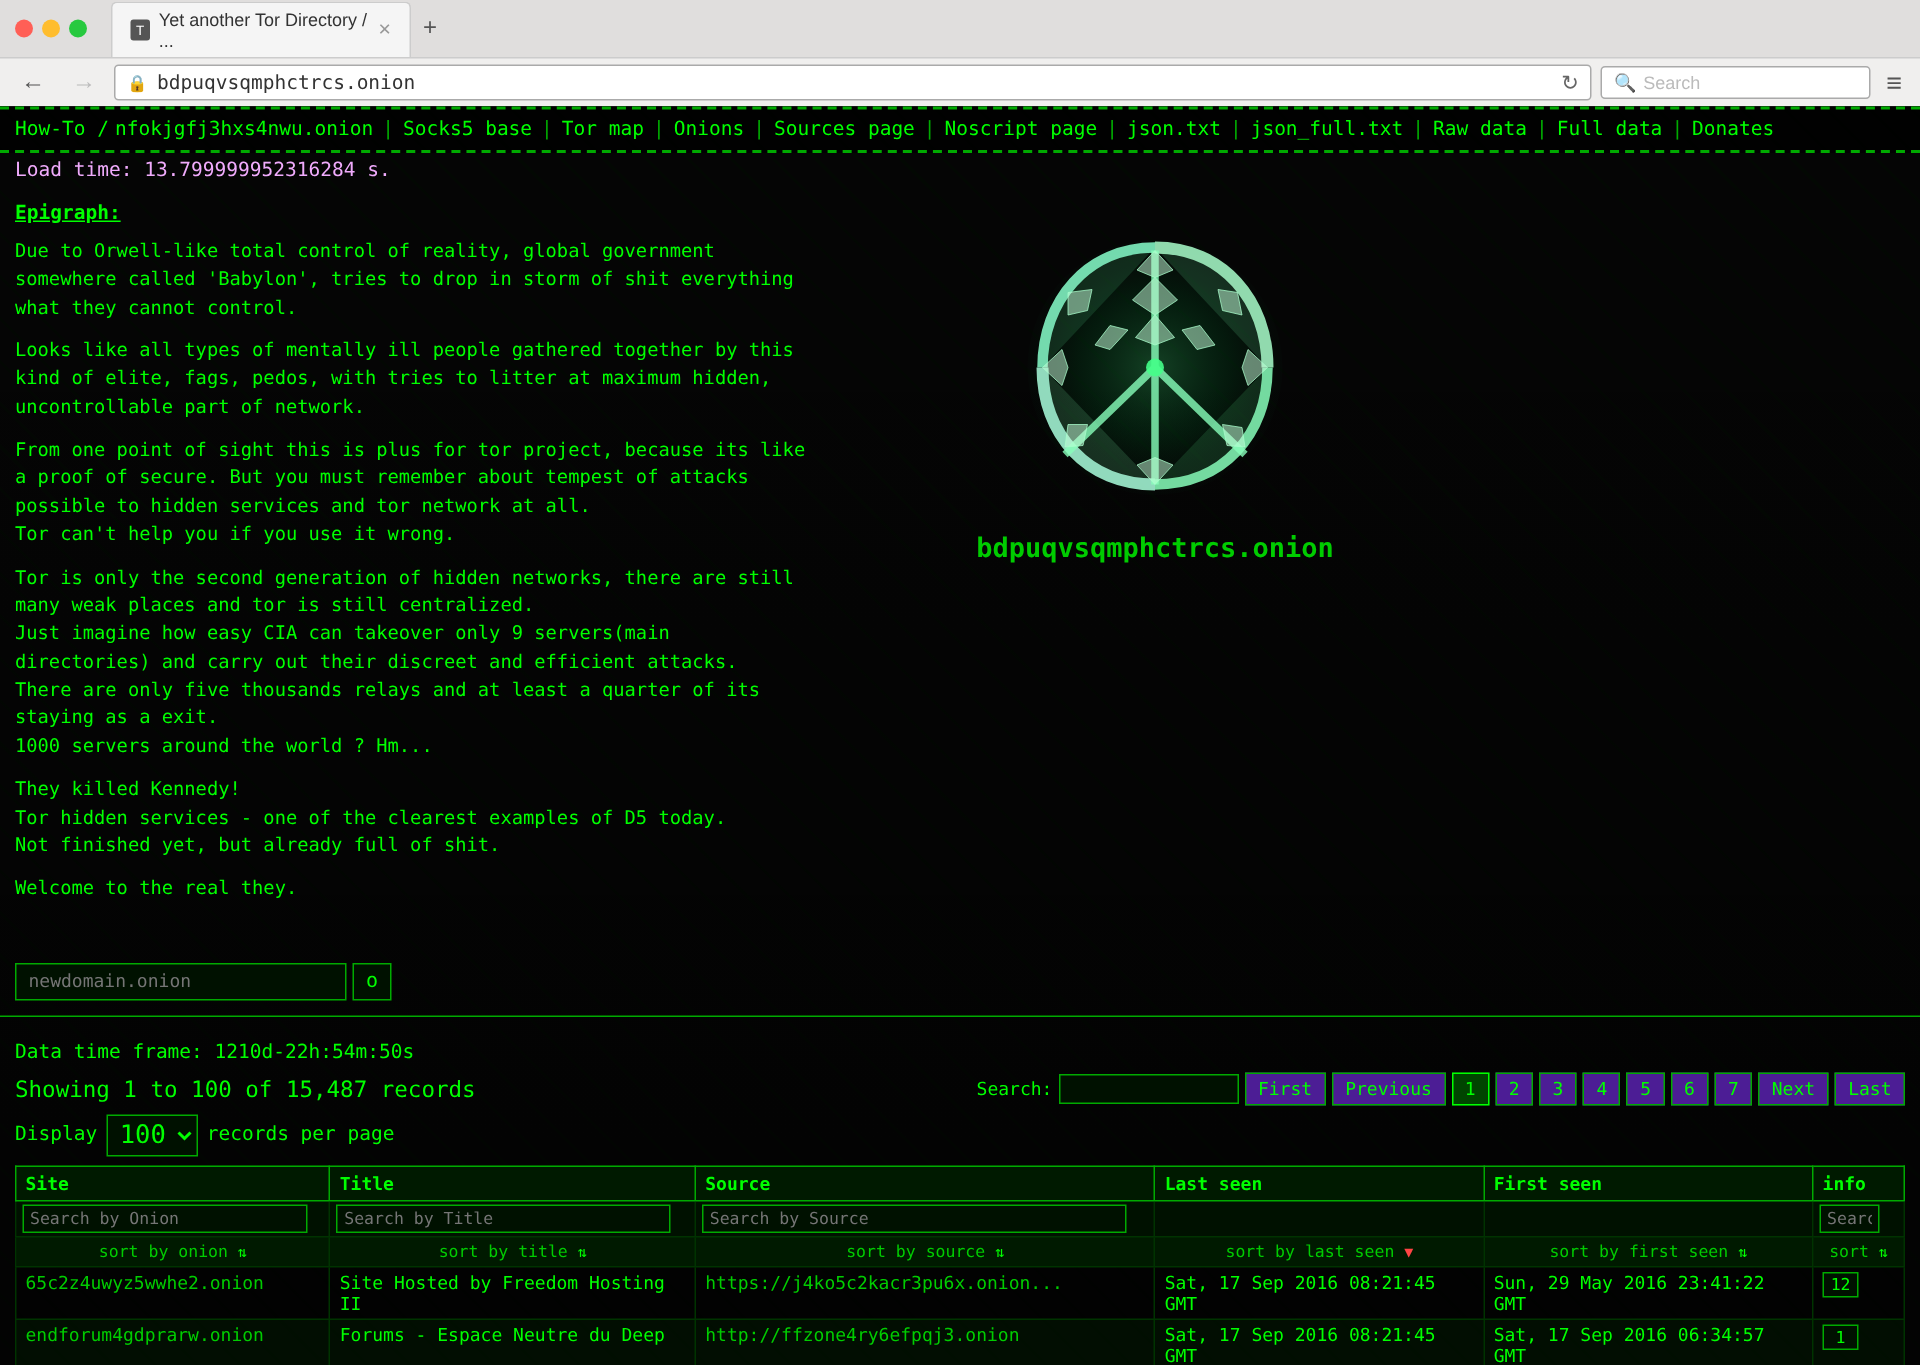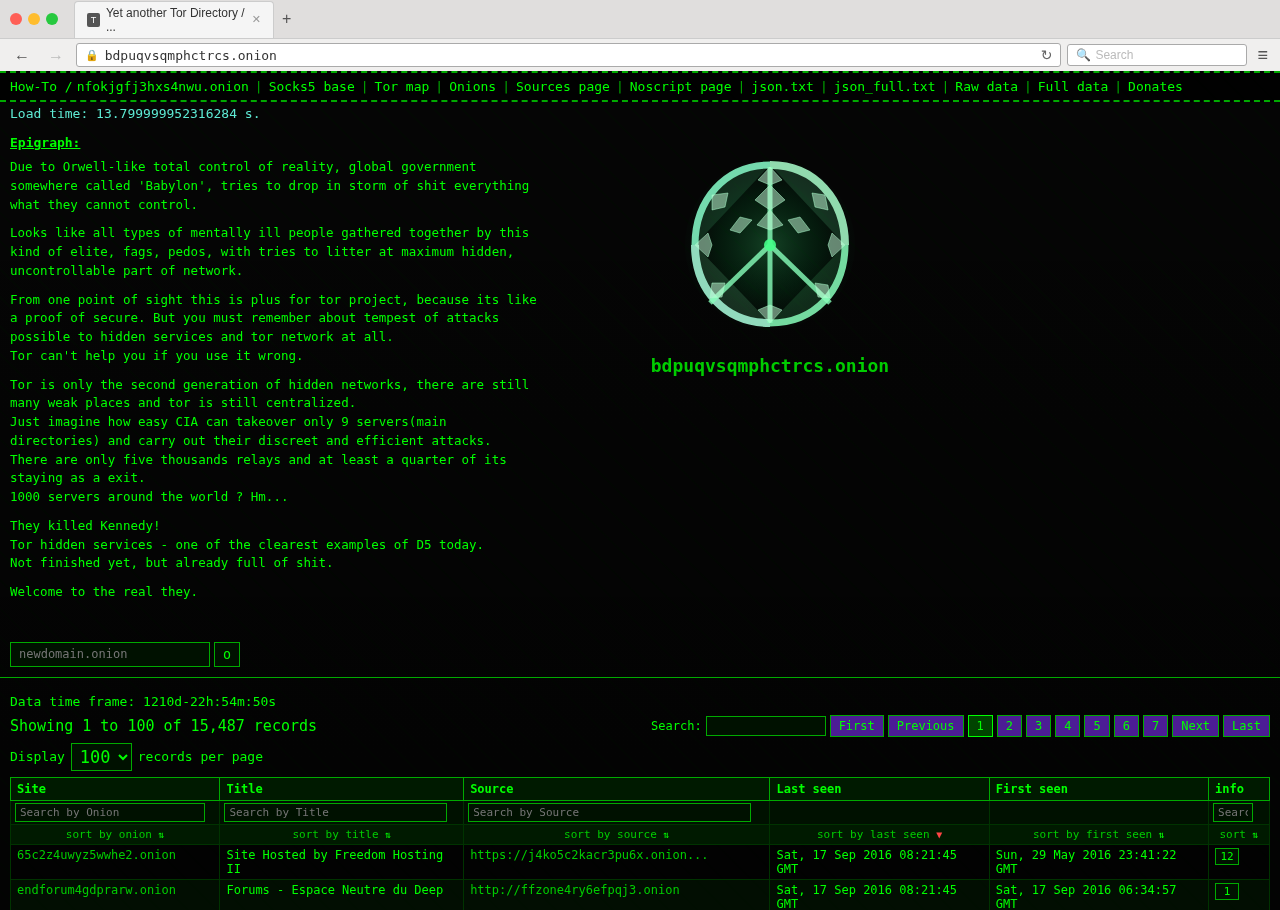--- a/index.html
+++ b/index.html
@@ -139,21 +139,21 @@
       text-decoration: none;
       font-size: 13px;
       cursor: pointer;
     }
     .nav-separator { color: #00aa00; margin: 0 2px; }
 
     
     .load-time {
       padding: 4px 10px;
       font-size: 13px;
-      color: #5eead4;
+      color: #f0abfc;
     }
 
     
     .main-layout {
       display: flex;
       padding: 10px;
       gap: 20px;
     }
     .left-panel {
       flex: 1;
@@ -214,21 +214,21 @@
       display: flex;
       gap: 4px;
     }
     .submit-input {
       background: #001100;
       border: 1px solid #00aa00;
       color: #00ff00;
       padding: 4px 8px;
       font-family: monospace;
       font-size: 12px;
-      width: 200px;
+      width: 221px;
     }
     .submit-btn {
       background: #001100;
       border: 1px solid #00aa00;
       color: #00ff00;
       padding: 4px 8px;
       cursor: pointer;
       font-family: monospace;
     }
 

